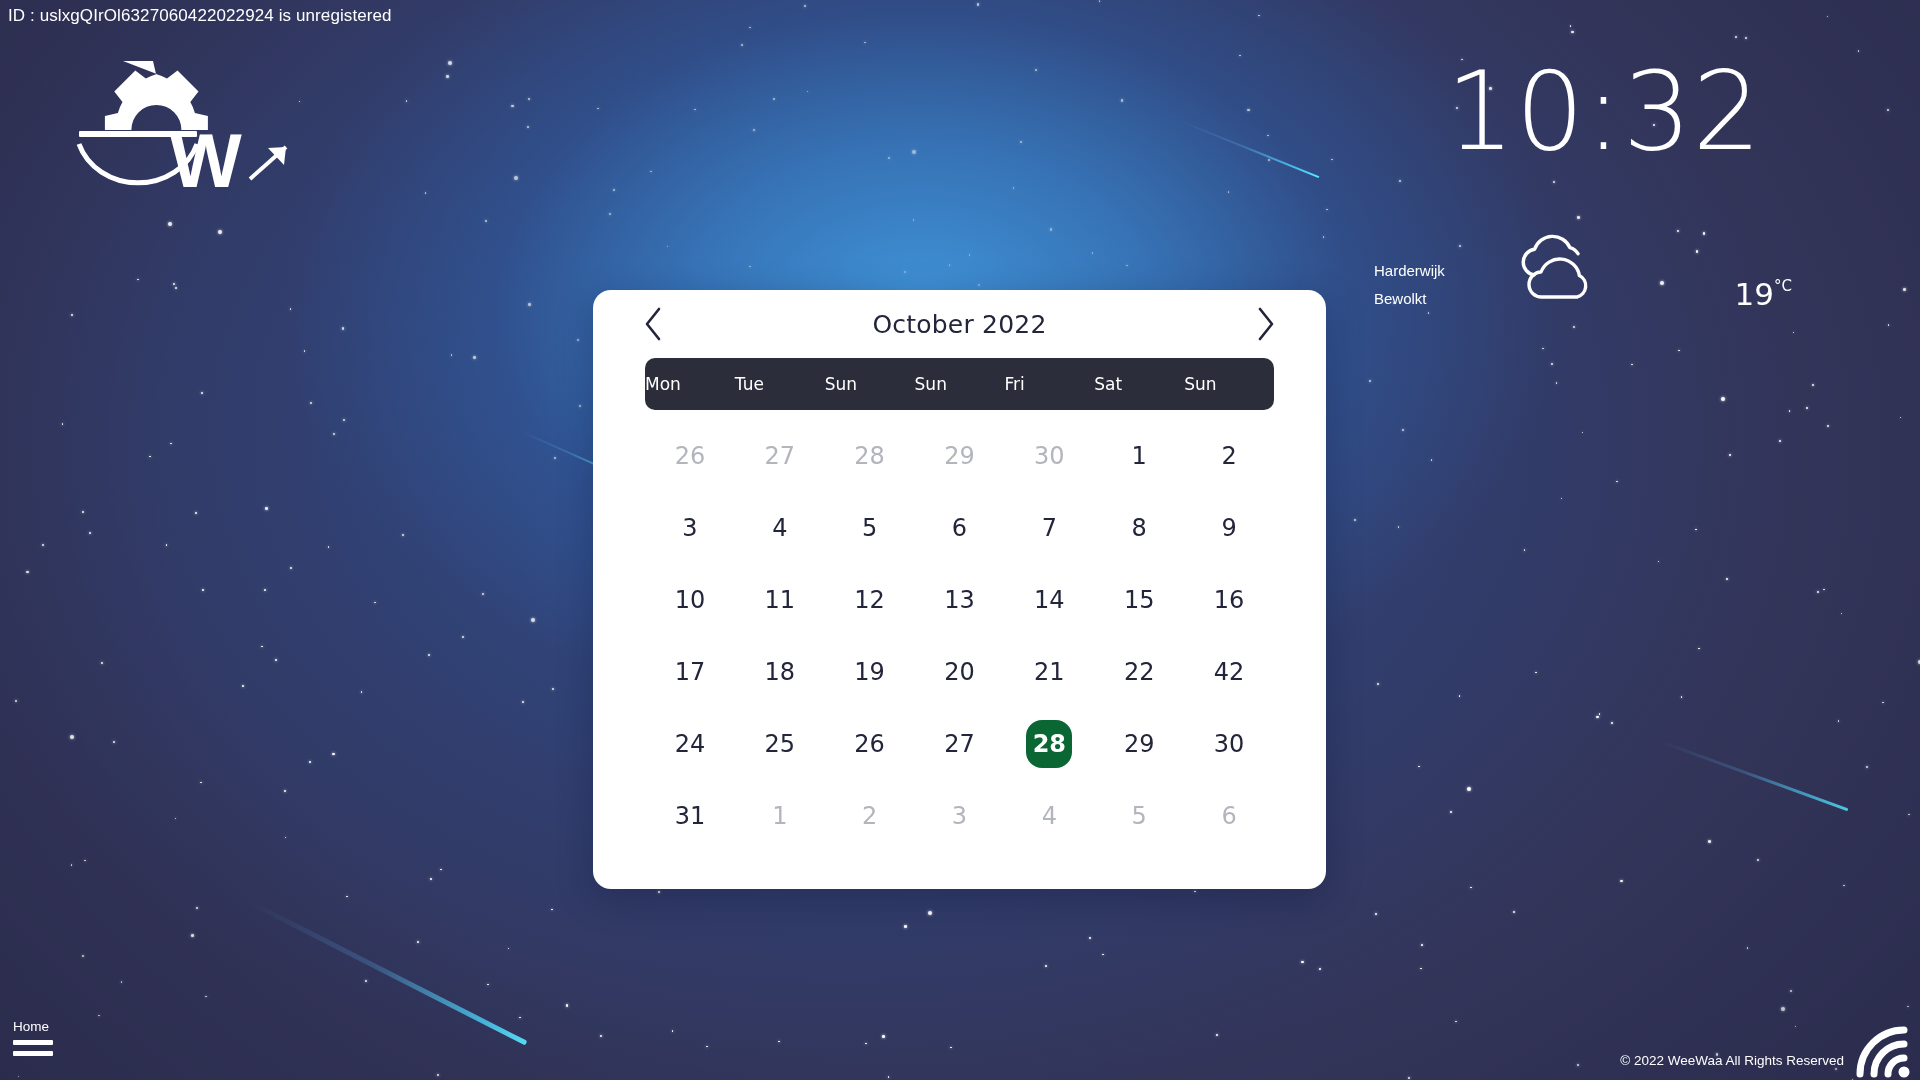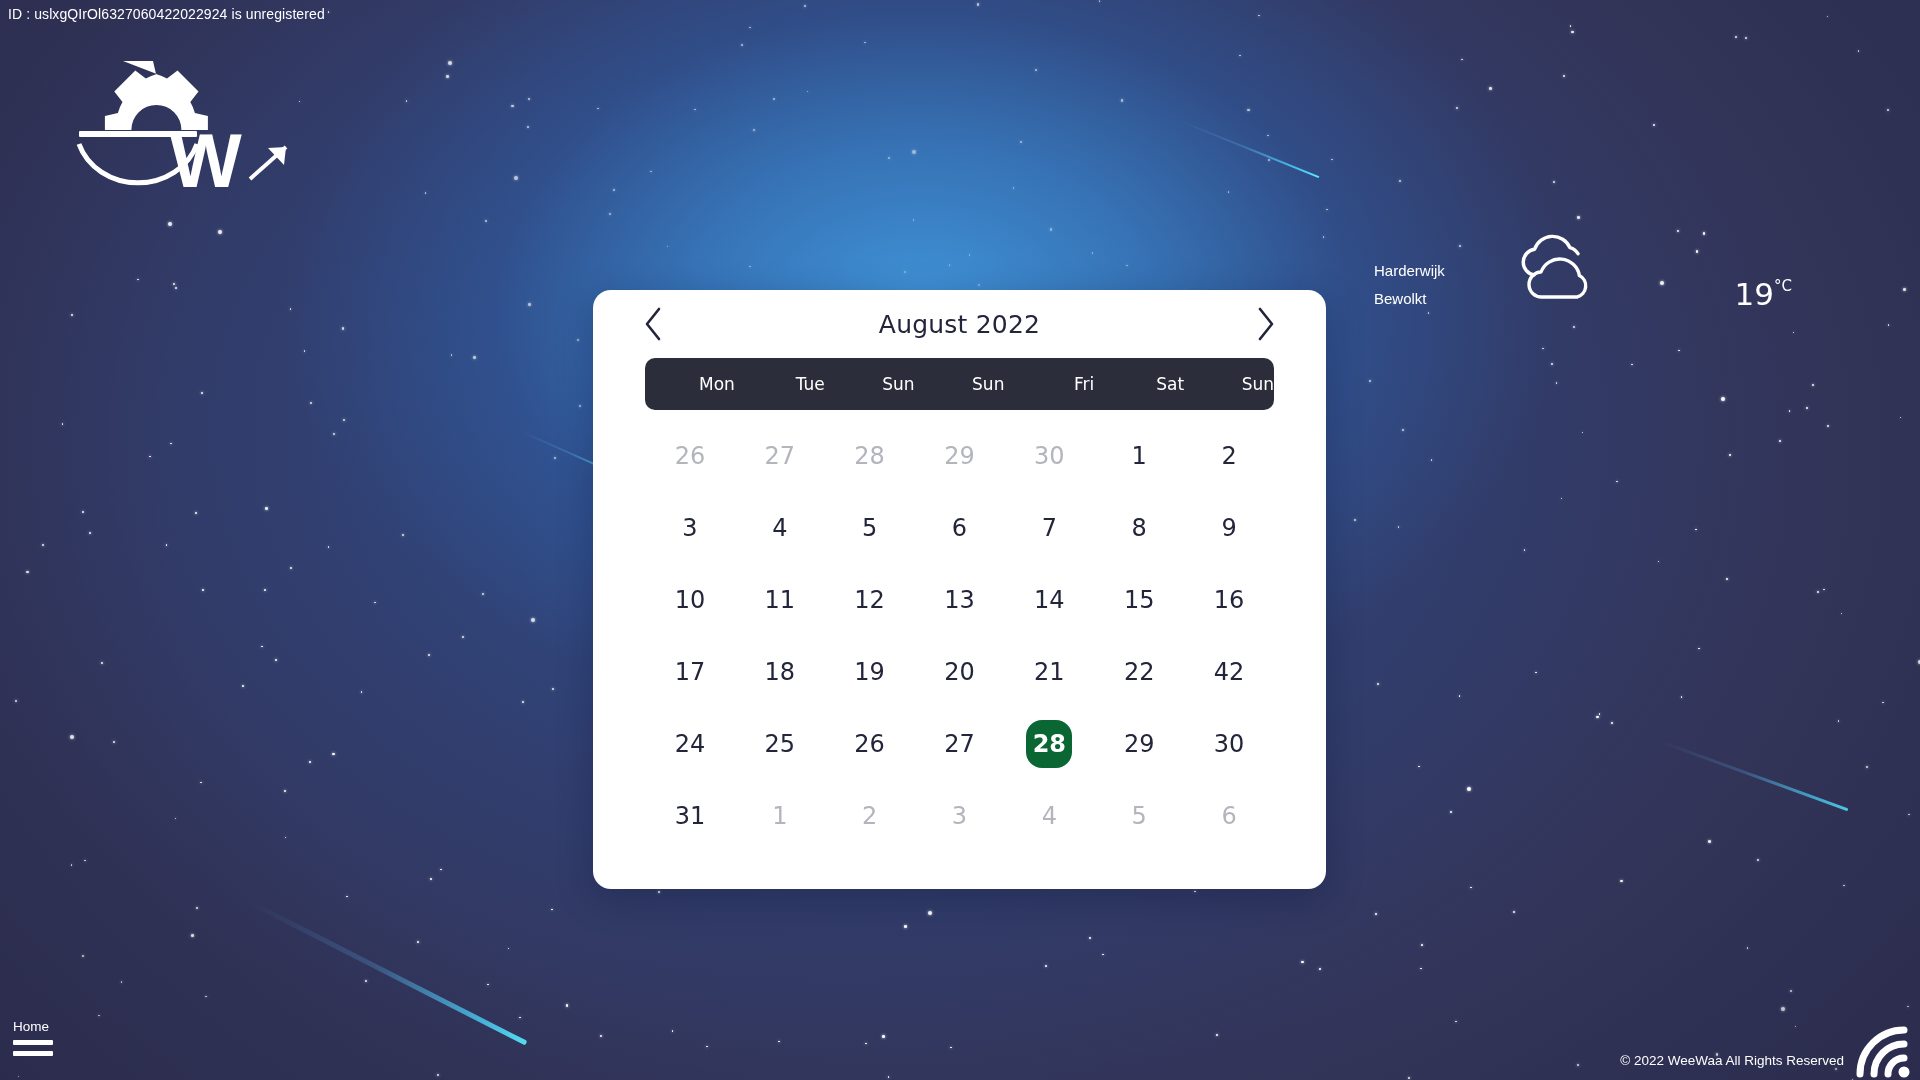--- a/index.html
+++ b/index.html
@@ -42,21 +42,21 @@
     height: 3px;
     border-radius: 2px;
     transform-origin: left center;
     background: linear-gradient(90deg, rgba(90,190,255,0) 0%, rgba(95,190,250,0.25) 45%, rgba(80,215,255,0.85) 85%, rgba(90,235,255,1) 100%);
   }
 
   
   #reg-notice {
     position: absolute;
     left: 8px; top: 6px;
-    font-size: 14px;
+    font-size: 17px;
     color: #ffffff;
     letter-spacing: .1px;
     white-space: nowrap;
   }
 
   
   #logo {
     position: absolute;
     left: 68px; top: 55px;
     width: 470px; height: 155px;
@@ -140,21 +140,21 @@
   #cal-weekbar {
     margin: 0 52px;
     height: 52px;
     background: #2b2d3a;
     border-radius: 10px;
     display: grid;
     grid-template-columns: repeat(7, 1fr);
     align-items: center;
   }
   .weekday {
-    text-align: right;
+    text-align: left;
     color: #ffffff;
     font-size: 17px;
     font-family: "DejaVu Sans", sans-serif;
   }
   #cal-grid {
     margin: 10px 52px 0 52px;
     display: grid;
     grid-template-columns: repeat(7, 1fr);
     grid-auto-rows: 72px;
   }
@@ -540,41 +540,44 @@
       </g>
       <path d="M11 89 a62 56 0 0 0 118 0" fill="none" stroke="#ffffff" stroke-width="5"></path>
     </svg>
     <svg style="position:absolute;left:100px;top:66px;width:130px;height:80px" viewBox="0 0 130 80">
       <text x="2" y="66" font-family="'Liberation Sans',sans-serif" font-size="76" font-weight="700" fill="#ffffff">W</text>
       <path d="M82 58 L118 26" stroke="#ffffff" stroke-width="4" fill="none"></path>
       <path d="M118 26 L100 27 L116 44 Z" fill="#ffffff"></path>
     </svg>
   </div>
 
+  <div id="clock-block">
+    <div id="clock-time">10:32</div>
+  </div>
 
   <div id="weather-row">
     <div id="weather-city">Harderwijk</div>
     <div id="weather-desc">Bewolkt</div>
     <svg id="weather-icon" viewBox="0 0 106 76">
       <g fill="none" stroke="#ffffff" stroke-width="3.4" stroke-linejoin="round" stroke-linecap="round">
         <path d="M36 45 a13 13 0 0 1 0.6 -25.7 a19 19 0 0 1 35.4 -1.6 a13.5 13.5 0 0 1 8 6"></path>
         <path d="M44 67 a12.5 12.5 0 0 1 -1 -25 a20 20 0 0 1 38.4 3.6 a11.5 11.5 0 0 1 -2.4 21.4 z"></path>
       </g>
     </svg>
     <div id="weather-temp"><span>19</span><span class="unit">°C</span></div>
   </div>
 
   <div id="calendar">
     <div id="cal-header">
       <div class="cal-nav">
         <svg width="20" height="34" viewBox="0 0 20 34">
           <path d="M16 2 L4 17 L16 32" fill="none" stroke="#23253a" stroke-width="2.6" stroke-linecap="round" stroke-linejoin="round"></path>
         </svg>
       </div>
-      <div id="cal-title">August 2022</div>
+      <div id="cal-title">October 2022</div>
       <div class="cal-nav">
         <svg width="20" height="34" viewBox="0 0 20 34">
           <path d="M4 2 L16 17 L4 32" fill="none" stroke="#23253a" stroke-width="2.6" stroke-linecap="round" stroke-linejoin="round"></path>
         </svg>
       </div>
     </div>
     <div id="cal-weekbar" style="background: rgb(43, 45, 58);">
         <div class="weekday">Mon</div>
         <div class="weekday">Tue</div>
         <div class="weekday">Sun</div>

